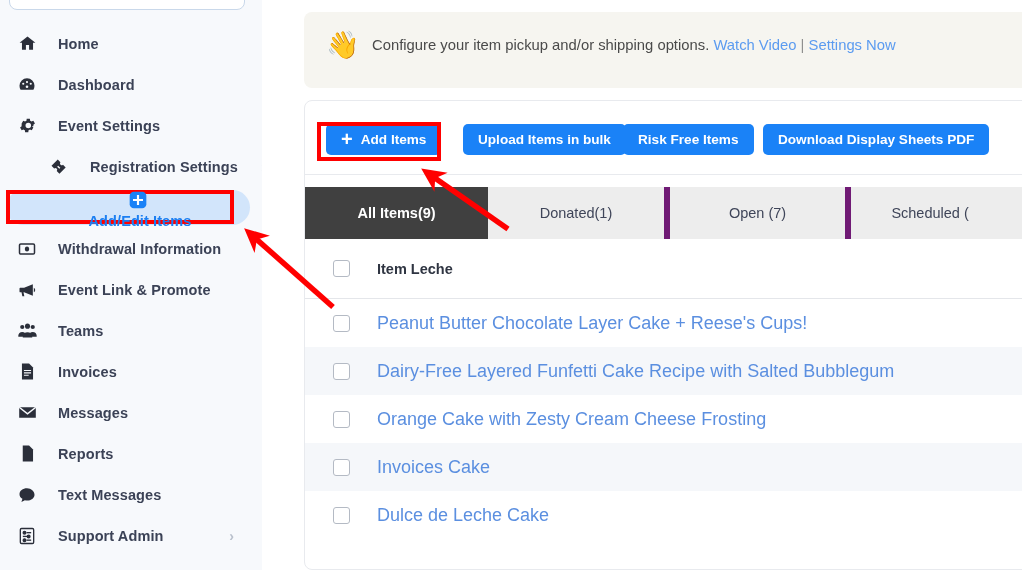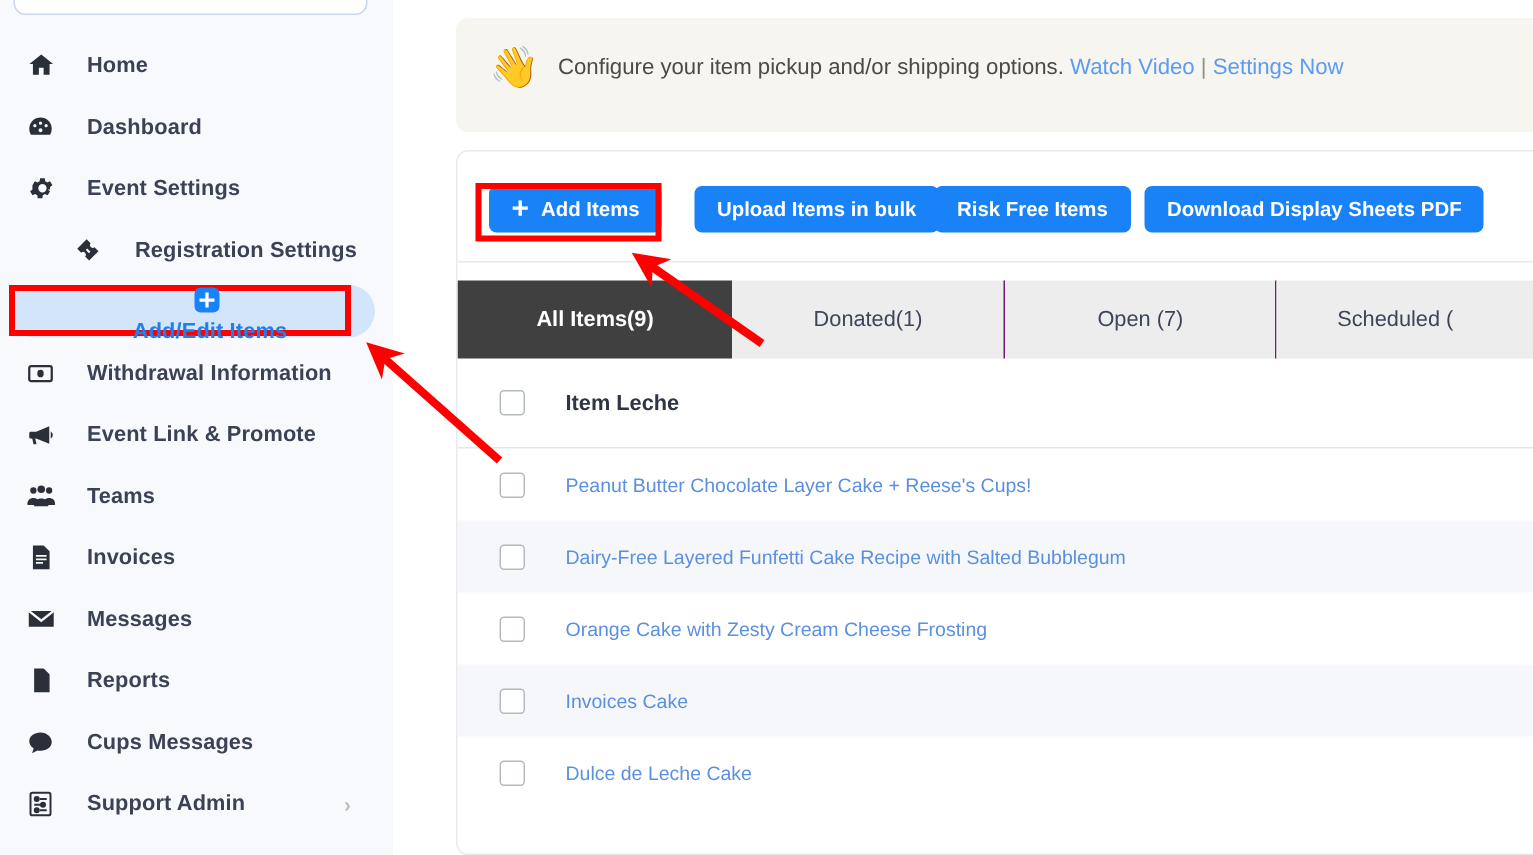--- a/index.html
+++ b/index.html
@@ -121,21 +121,21 @@
     width: 730px; height: 52px;
     display: flex;
   }
   .tab {
     height: 52px;
     display: flex; align-items: center; justify-content: center;
     font-size: 14.5px;
     background: #ededed;
     color: #3f4559;
     box-sizing: border-box;
-    border-right: 1px solid #701a75;
+    border-right: 6px solid #701a75;
     white-space: nowrap;
     cursor: pointer;
   }
   .tab.active { background: #404040; color: #ffffff; font-weight: bold; border-right: none; }
   #tab-all  { width: 193px; }
   #tab-don  { width: 191px; }
   #tab-open { width: 191px; }
   #tab-sch  { width: 191px; padding-left: 40px; justify-content: flex-start; }
 
   #table { position: absolute; left: 0; top: 138px; width: 730px; }
@@ -155,21 +155,21 @@
     border: 1px solid #b4bac4;
     border-radius: 3px;
     background: #ffffff;
     box-sizing: border-box;
     cursor: pointer;
   }
   .col-name {
     font-size: 14.5px; color: #2f3542; font-weight: bold;
   }
   .item-link {
-    font-size: 13px; color: #5b8fe0; white-space: nowrap;
+    font-size: 18px; color: #5b8fe0; white-space: nowrap;
   }
 
   
   #anno { position:absolute; left:0; top:0; width:1022px; height:570px; pointer-events:none; }
   .redbox {
     position: absolute;
     border: 4px solid #ff0000;
     box-sizing: border-box;
   }
   #redbox-sidebar { left: 6px; top: 190px; width: 228px; height: 34px; }
@@ -296,21 +296,21 @@
       </span>
       <span class="nav-label">Reports</span>
     </div>
 
     <div class="nav-item" style="top:474px;">
       <span class="nav-icon">
         <svg width="20" height="20" viewBox="0 0 24 24" fill="currentColor">
             <path d="M12 4C6.9 4 3 7.1 3 11c0 2.3 1.4 4.3 3.5 5.6L5.3 20.5l4.2-2.2c.8.2 1.6.3 2.5.3 5.1 0 9-3.1 9-7S17.1 4 12 4z"></path>
           </svg>
       </span>
-      <span class="nav-label">Cups Messages</span>
+      <span class="nav-label">Text Messages</span>
     </div>
 
     <div class="nav-item" style="top:515px;">
       <span class="nav-icon">
         <svg width="20" height="20" viewBox="0 0 24 24" fill="none" stroke="currentColor" stroke-width="1.6">
             <rect x="4" y="3" width="16" height="18" rx="1.5"></rect>
             <circle cx="9" cy="8" r="1.6" fill="currentColor"></circle>
             <path d="M11.5 8H17"></path>
             <circle cx="14" cy="12.5" r="1.6" fill="currentColor"></circle>
             <path d="M7 12.5h5.2"></path>

